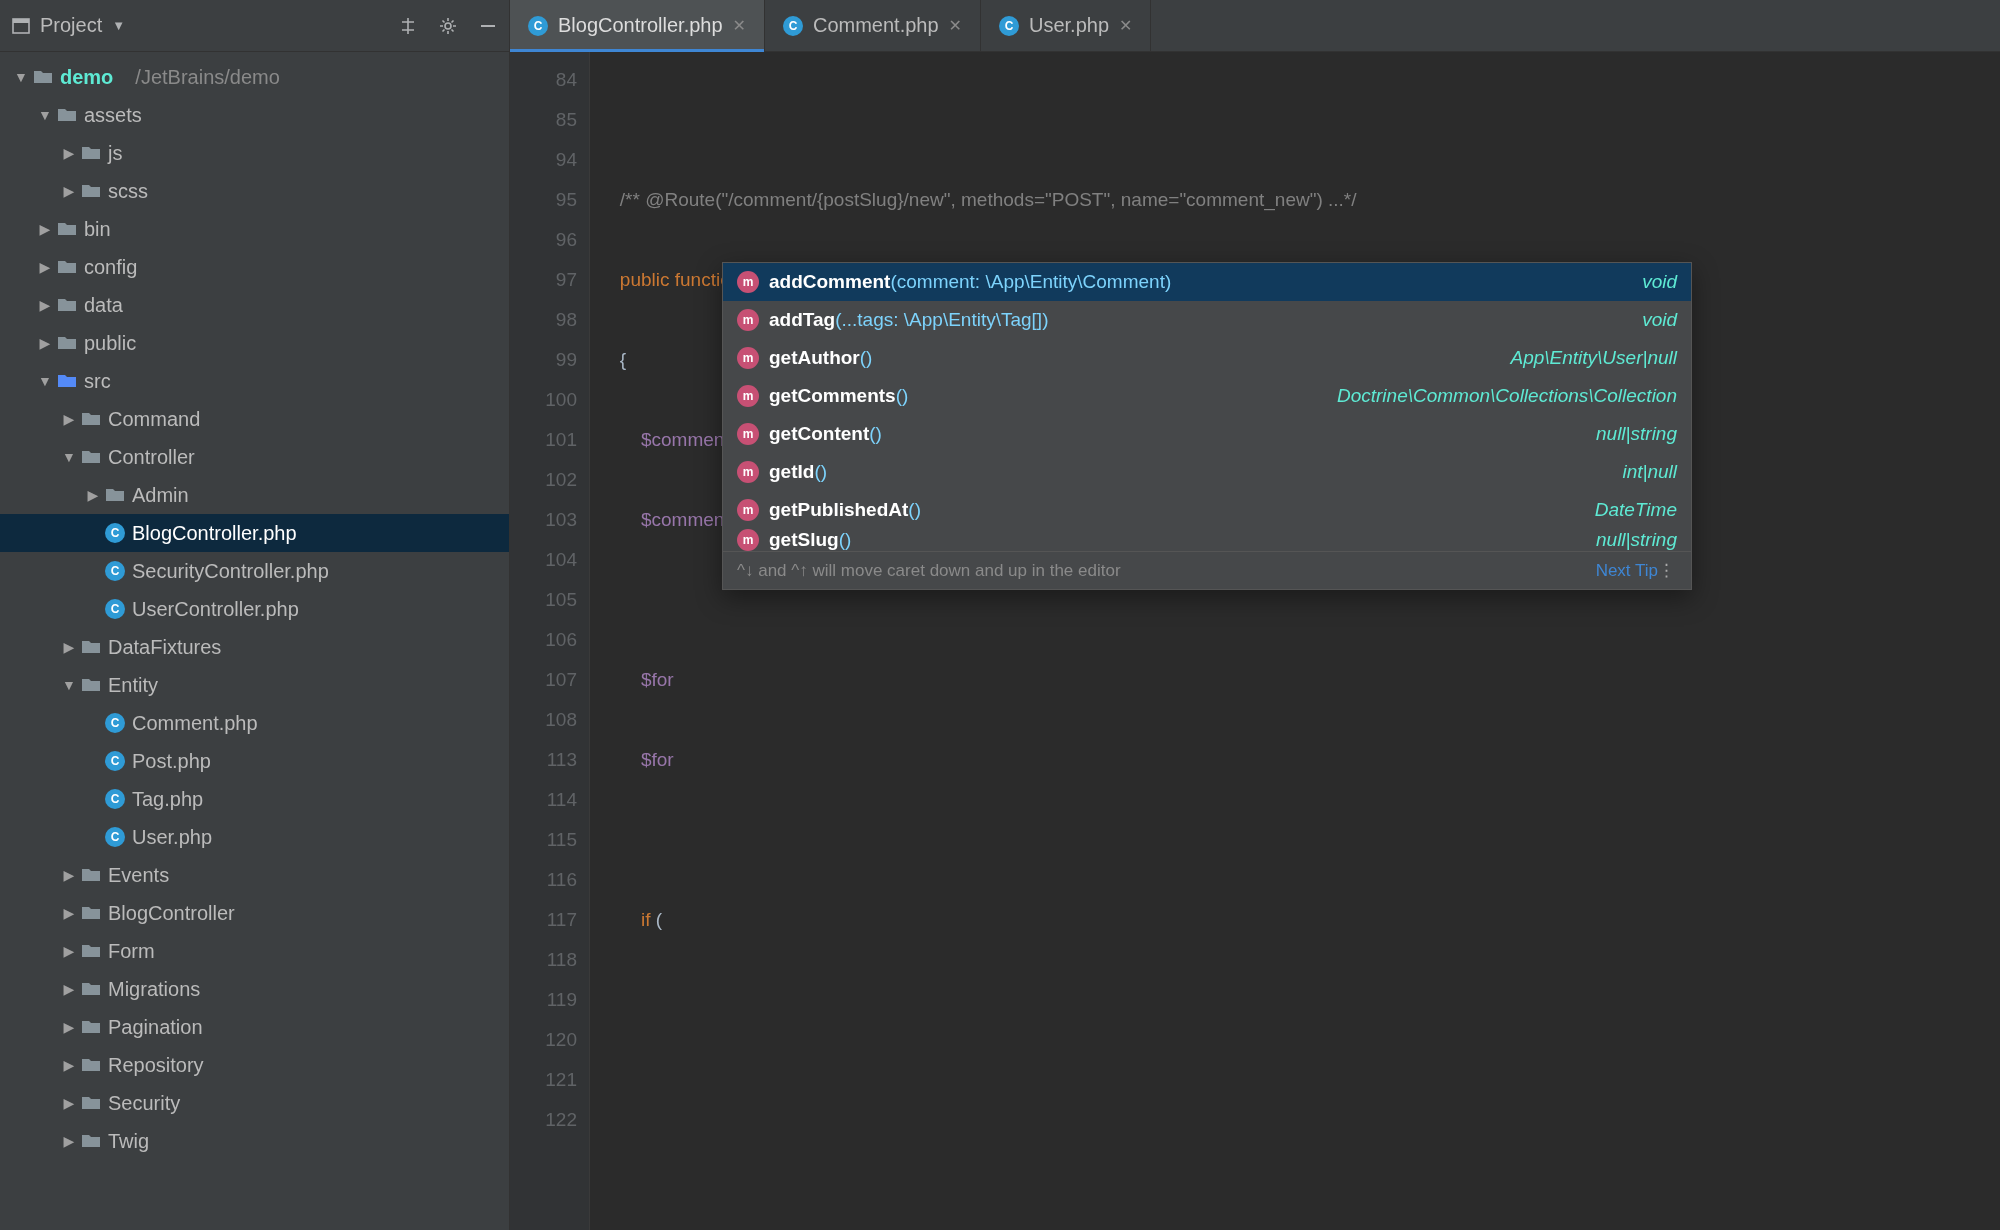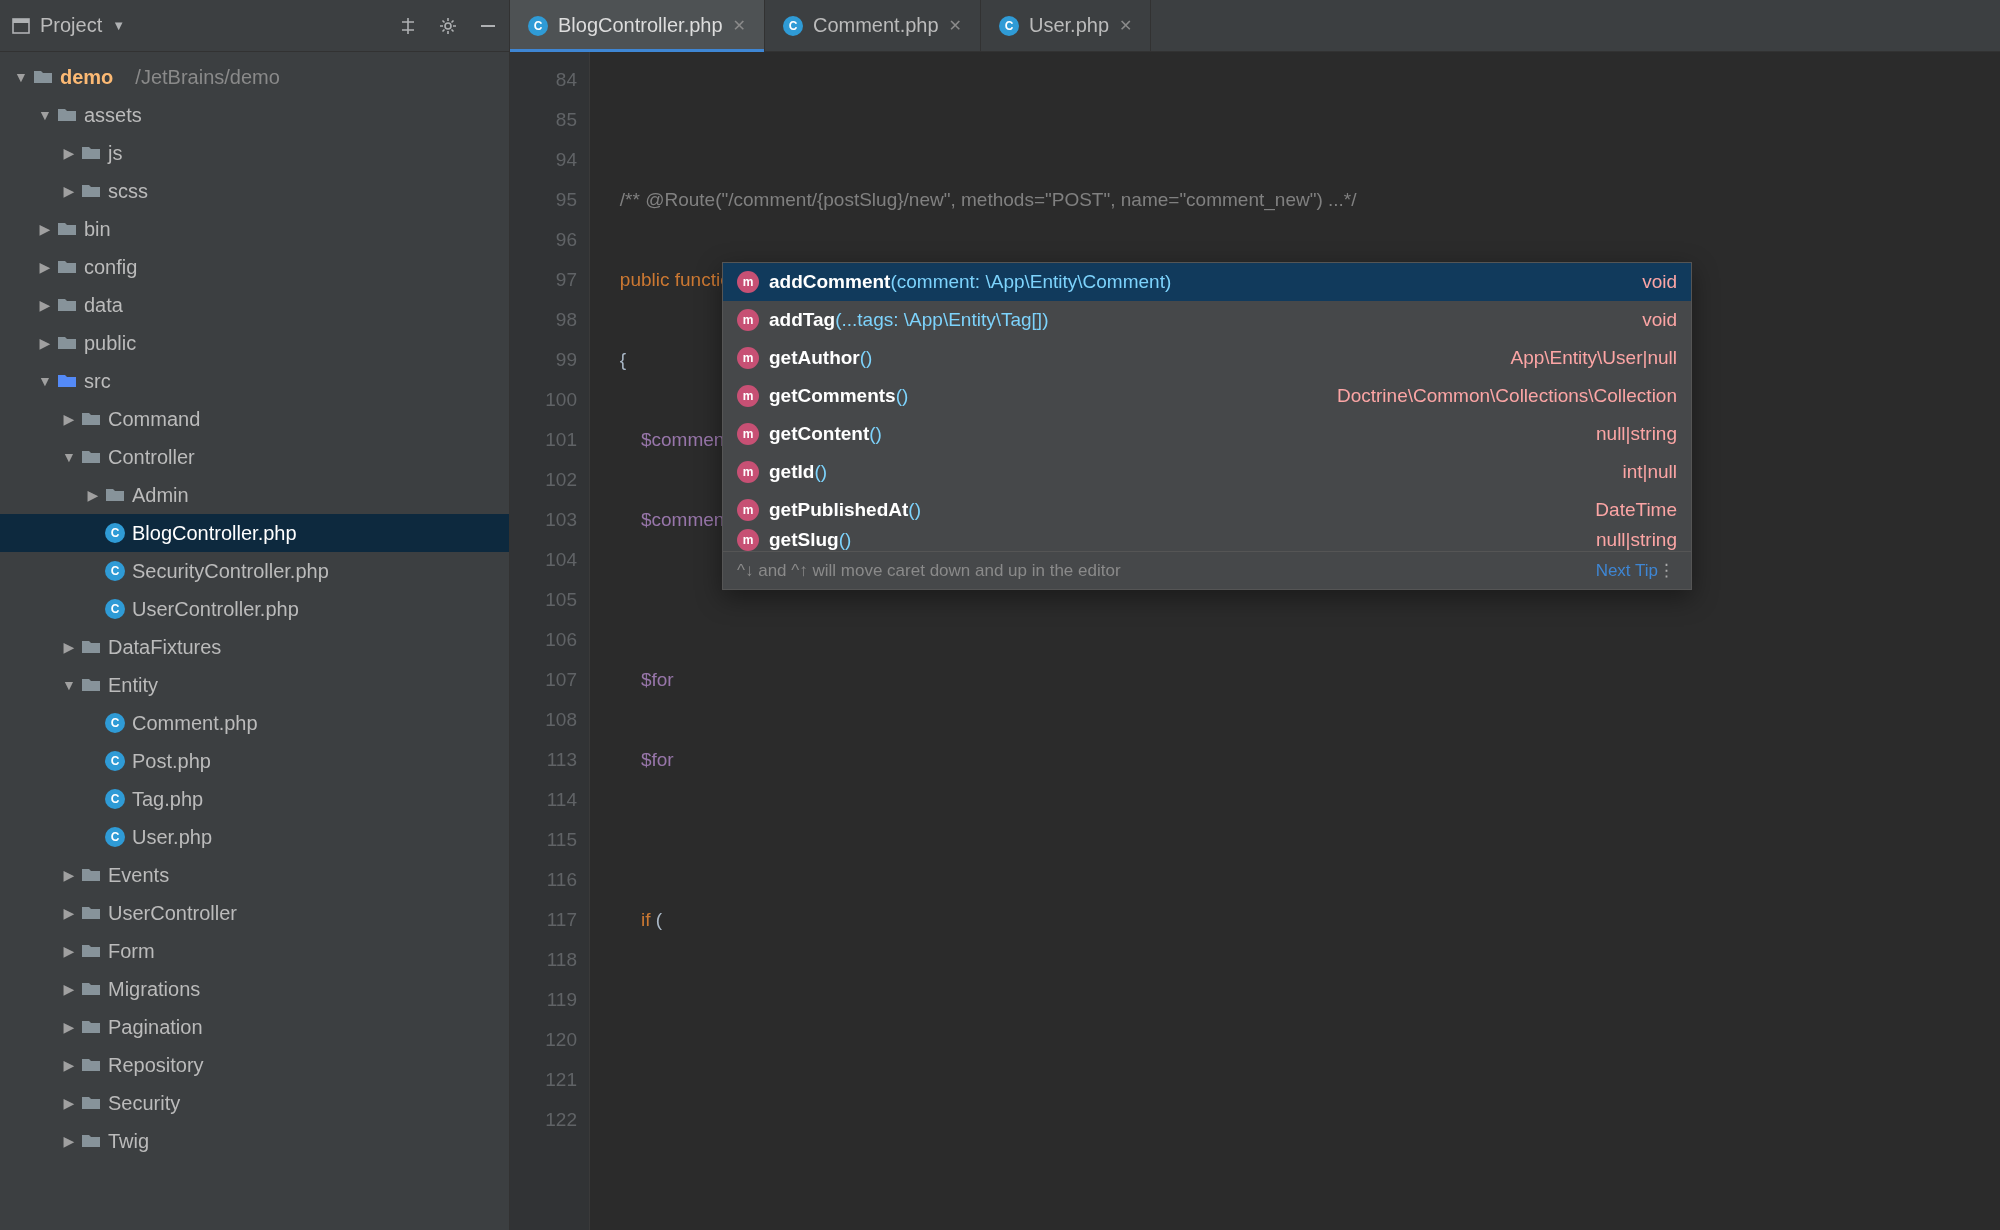--- a/index.html
+++ b/index.html
@@ -14,21 +14,21 @@
 .sh-actions { margin-left:auto; display:flex; gap:14px; align-items:center; }
 .icon-btn { width:26px; height:26px; display:flex; align-items:center; justify-content:center; color:#afb1b3; cursor:pointer; }
 .tree { flex:1; overflow:auto; padding-top:6px; }
 .tree-row { display:flex; align-items:center; height:38px; padding-left:10px; color:#bbbbbb; cursor:pointer; font-size:20px; white-space:nowrap; }
 .tree-row.selected { background:#0d293e; color:#fff; }
 .arrow { width:18px; display:inline-flex; justify-content:center; color:#a0a0a0; font-size:14px; }
 .ticon { width:22px; height:22px; margin:0 6px 0 2px; display:inline-flex; align-items:center; justify-content:center; }
 .folder-ic { color:#87939a; }
 .folder-ic.src { color:#548af7; }
 .file-c { width:20px; height:20px; border-radius:50%; background:#2f9bd6; color:#fff; font-size:12px; font-weight:bold; display:flex; align-items:center; justify-content:center; }
-.crumb-root { font-weight:bold; color:#fdba74; }
+.crumb-root { font-weight:bold; color:#5eead4; }
 .crumb-path { color:#8a8a8a; margin-left:22px; }
 
 
 .editor-pane { flex:1; display:flex; flex-direction:column; min-width:0; background:#2b2b2b; }
 .tabs { display:flex; height:52px; background:#3c3f41; border-bottom:1px solid #323232; }
 .tab { display:flex; align-items:center; padding:0 18px; gap:10px; color:#bbb; border-right:1px solid #323232; position:relative; cursor:pointer; }
 .tab.active { background:#4e5254; color:#ddd; }
 .tab.active::after { content:''; position:absolute; left:0; right:0; bottom:-1px; height:3px; background:#3e86d4; }
 .tab-close { color:#8a8a8a; font-size:16px; }
 
@@ -41,21 +41,21 @@
 .caret { display:inline-block; width:2px; height:26px; background:#bbb; vertical-align:middle; margin-left:2px; animation:blink 1s step-end infinite;}
 @keyframes blink{50%{opacity:0;}}
 
 
 .popup { position:absolute; left:132px; top:210px; width:970px; background:#46484a; border:1px solid #555; box-shadow:0 8px 24px rgba(0,0,0,.4); font-family:'JetBrains Mono','Consolas',monospace; font-size:19px; z-index:10; }
 .popup-row { display:flex; align-items:center; height:38px; padding:0 14px; }
 .popup-row.sel { background:#113a5c; }
 .p-ico { width:22px; height:22px; border-radius:50%; background:#c75074; color:#fff; font-size:12px; font-weight:bold; display:flex; align-items:center; justify-content:center; margin-right:10px; }
 .p-name { color:#ffffff; font-weight:bold;}
 .p-sig { color:#7dd3fc; }
-.p-ret { margin-left:auto; color:#fca5a5; }
+.p-ret { margin-left:auto; color:#5eead4;font-style:italic; }
 .popup-foot { display:flex; align-items:center; height:38px; padding:0 14px; font-family:'Segoe UI',Arial,sans-serif; font-size:17px; color:#8a8a8a; border-top:1px solid #555;}
 .popup-foot .link{ color:#3e86d4; margin-left:auto; margin-right:0;}
 .popup-foot .more{ color:#aaa; letter-spacing:2px;}
 
 svg { display:block; }
 
 .d0{padding-left:12px;} .d1{padding-left:36px;} .d2{padding-left:60px;} .d3{padding-left:84px;}
 </style>
 </head>
 <body>
@@ -281,21 +281,21 @@
               </span>
               <span>Events</span>
             </div>
             <div class="tree-row d2">
               <span class="arrow">▶</span>
               <span class="ticon folder-ic">
                 <svg width="20" height="16" viewBox="0 0 20 16">
                   <path d="M1 2h7l2 2h9v10H1z" fill="currentColor"></path>
                 </svg>
               </span>
-              <span>UserController</span>
+              <span>BlogController</span>
             </div>
             <div class="tree-row d2">
               <span class="arrow">▶</span>
               <span class="ticon folder-ic">
                 <svg width="20" height="16" viewBox="0 0 20 16">
                   <path d="M1 2h7l2 2h9v10H1z" fill="currentColor"></path>
                 </svg>
               </span>
               <span>Form</span>
             </div>

